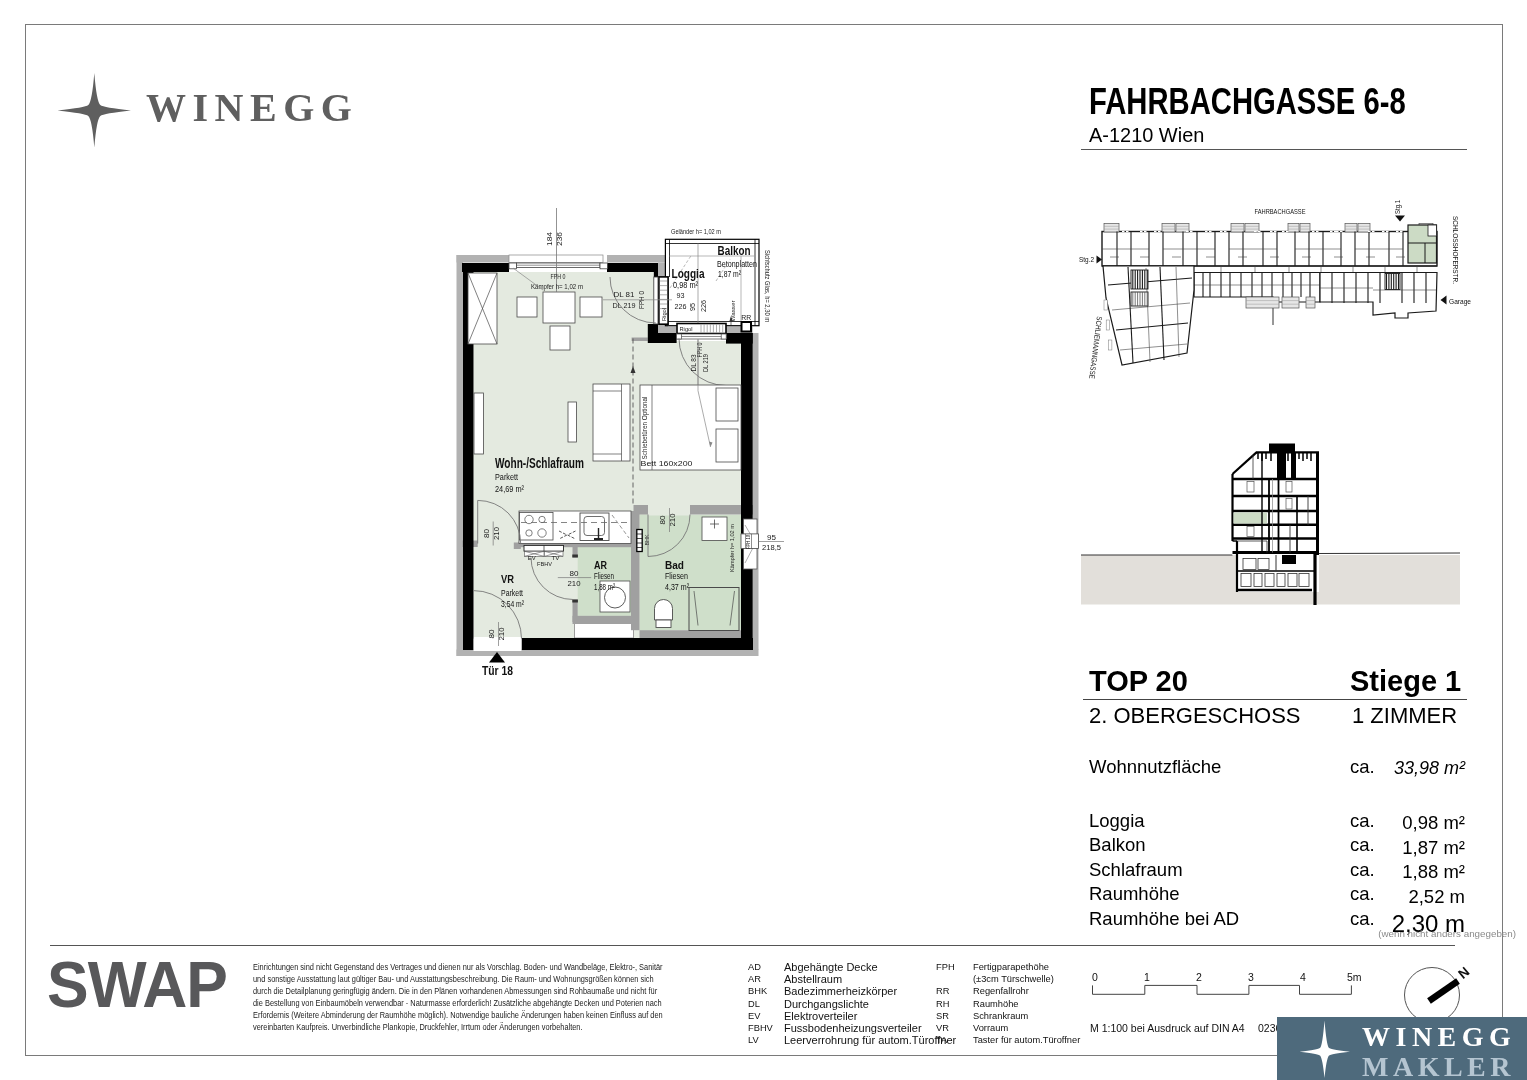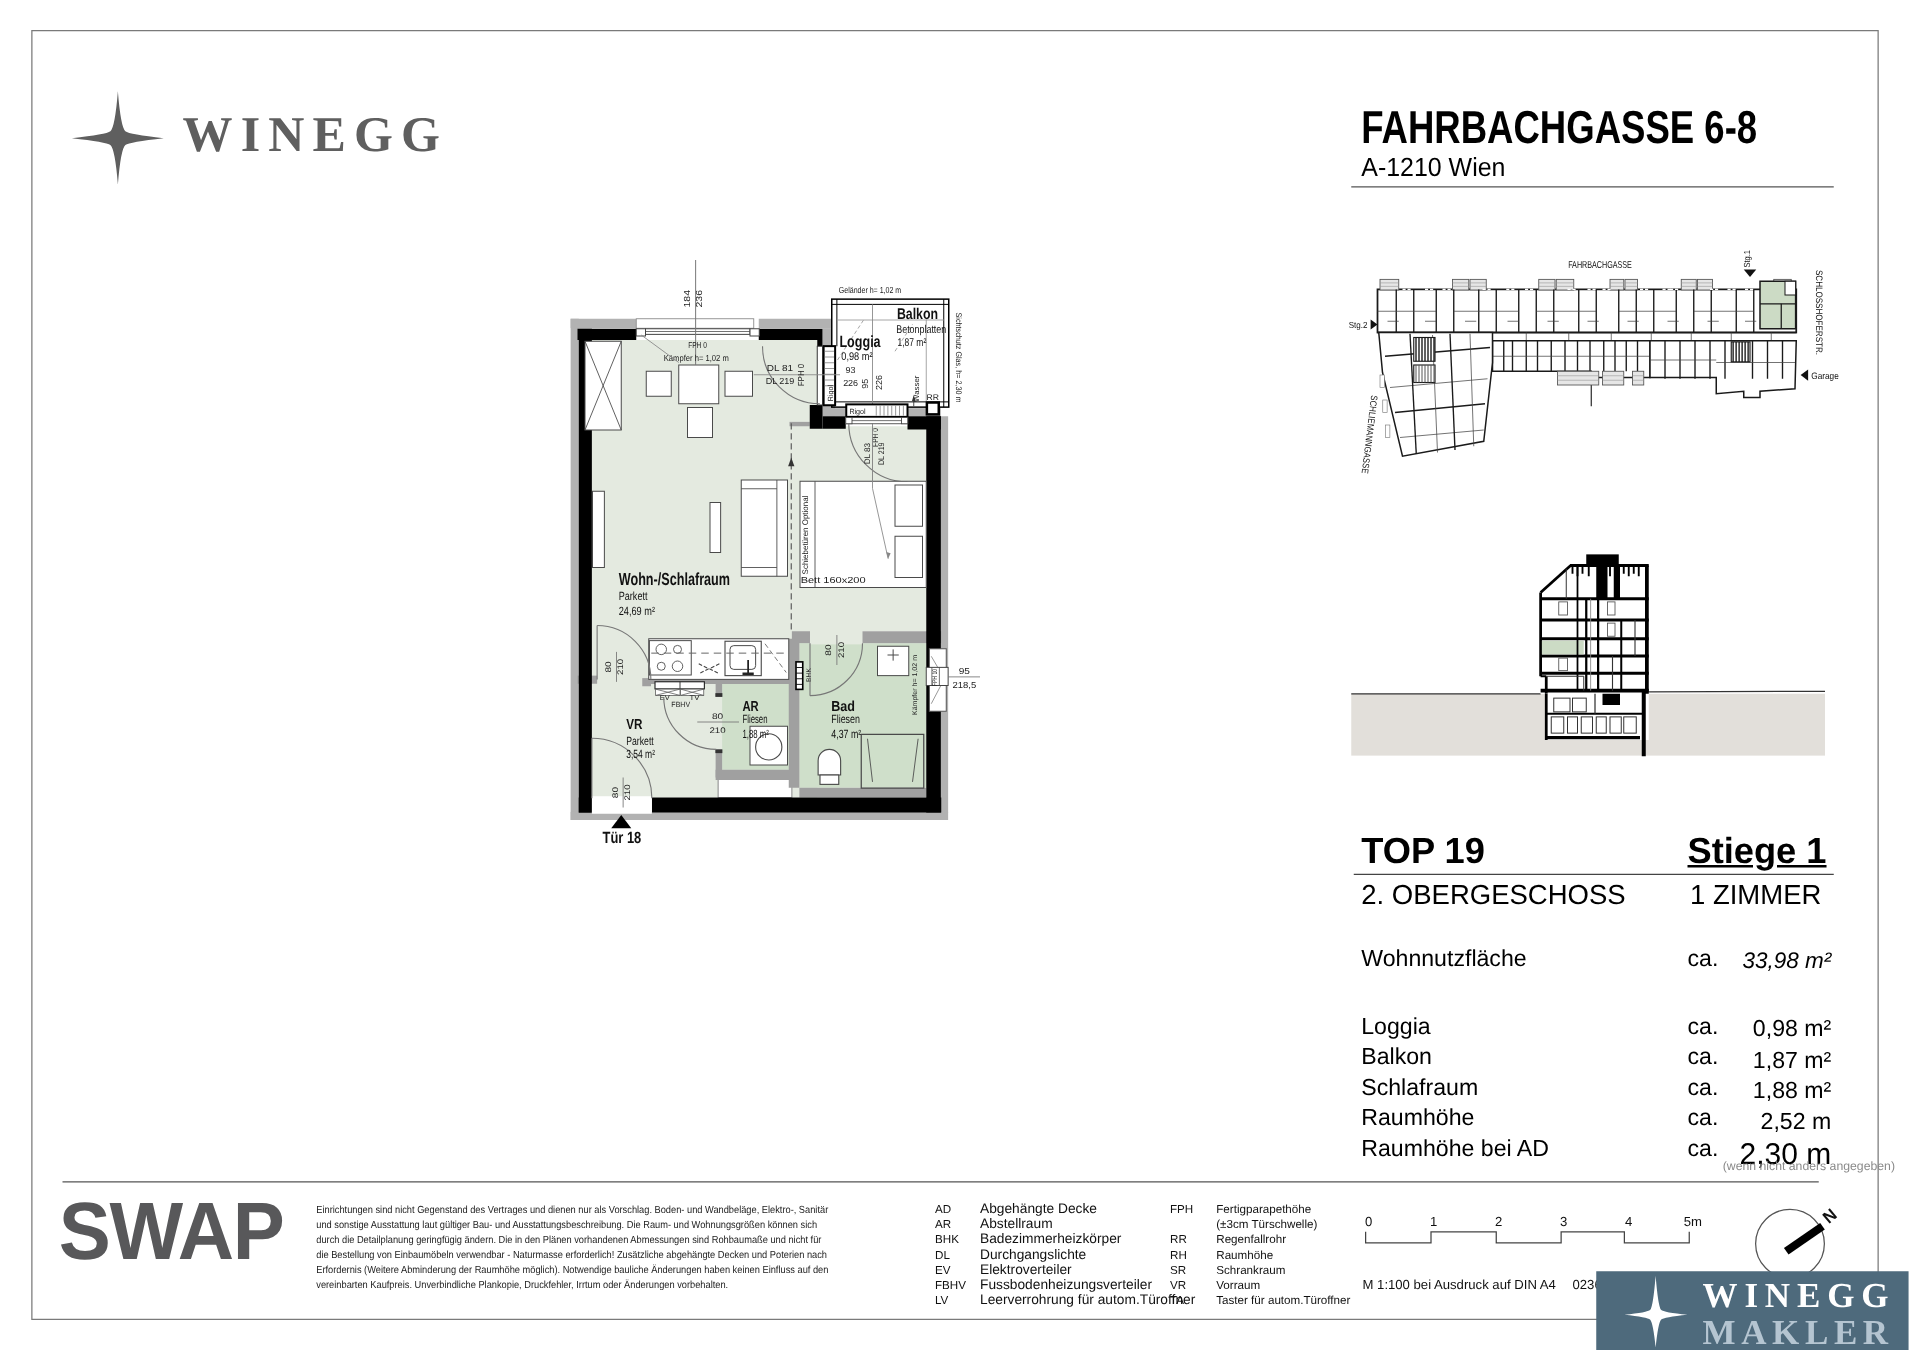--- a/index.html
+++ b/index.html
@@ -16,22 +16,22 @@
 
   <svg class="abs" style="left:50px;top:65px;" width="320" height="95" viewBox="50 65 320 95">
     <path d="M 94.3 73 Q 96.6 101.8 100.3 105 Q 103.5 107.6 131 110.5 Q 103.5 113.4 100.3 116 Q 96.6 119.2 94.3 147.5 Q 92 119.2 88.3 116 Q 85.1 113.4 57.5 110.5 Q 85.1 107.6 88.3 105 Q 92 101.8 94.3 73 Z" fill="#5f5f5f"></path>
     <text x="146" y="121" font-family="Liberation Serif, serif" font-size="40" font-weight="bold" letter-spacing="6.5" fill="#5f5f5f">WINEGG</text>
   </svg>
 
   <div class="abs" style="left:1089px;top:81px;font-size:37px;font-weight:bold;color:#000;transform:scaleX(0.79);transform-origin:left top;white-space:nowrap;">FAHRBACHGASSE 6-8</div>
   <div class="abs" style="left:1089px;top:123px;font-size:21px;color:#000;transform:scaleX(0.95);transform-origin:left top;white-space:nowrap;">A-1210 Wien</div>
   <div class="abs" style="left:1081px;top:149px;width:386px;height:1px;background:#555;"></div>
 
-  <div class="abs" style="left:1089px;top:665px;font-size:29px;font-weight:bold;">TOP 19</div>
-  <div class="abs" style="left:1350px;top:665px;font-size:29px;font-weight:bold;white-space:nowrap;text-decoration:underline;">Stiege 1</div>
+  <div class="abs" style="left:1089px;top:665px;font-size:29px;font-weight:bold;">TOP 20</div>
+  <div class="abs" style="left:1350px;top:665px;font-size:29px;font-weight:bold;white-space:nowrap;">Stiege 1</div>
   <div class="abs" style="left:1083px;top:699px;width:384px;height:1px;background:#444;"></div>
   <div class="abs" style="left:1089px;top:703px;font-size:22px;">2. OBERGESCHOSS</div>
   <div class="abs" style="left:1352px;top:703px;font-size:22px;text-align:right;">1 ZIMMER</div>
 
   <div class="abs" style="left:1089px;top:755.5px;font-size:18.5px;">Wohnnutzfläche</div>
   <div class="abs" style="left:1350px;top:755.5px;font-size:18.5px;">ca.</div>
   <div class="abs" style="left:1295px;top:758px;width:170px;font-size:18px;text-align:right;font-style:italic;">33,98 m²</div>
 
   <div class="abs" style="left:1089px;top:809.5px;font-size:18.5px;">Loggia</div>
   <div class="abs" style="left:1350px;top:809.5px;font-size:18.5px;">ca.</div>

